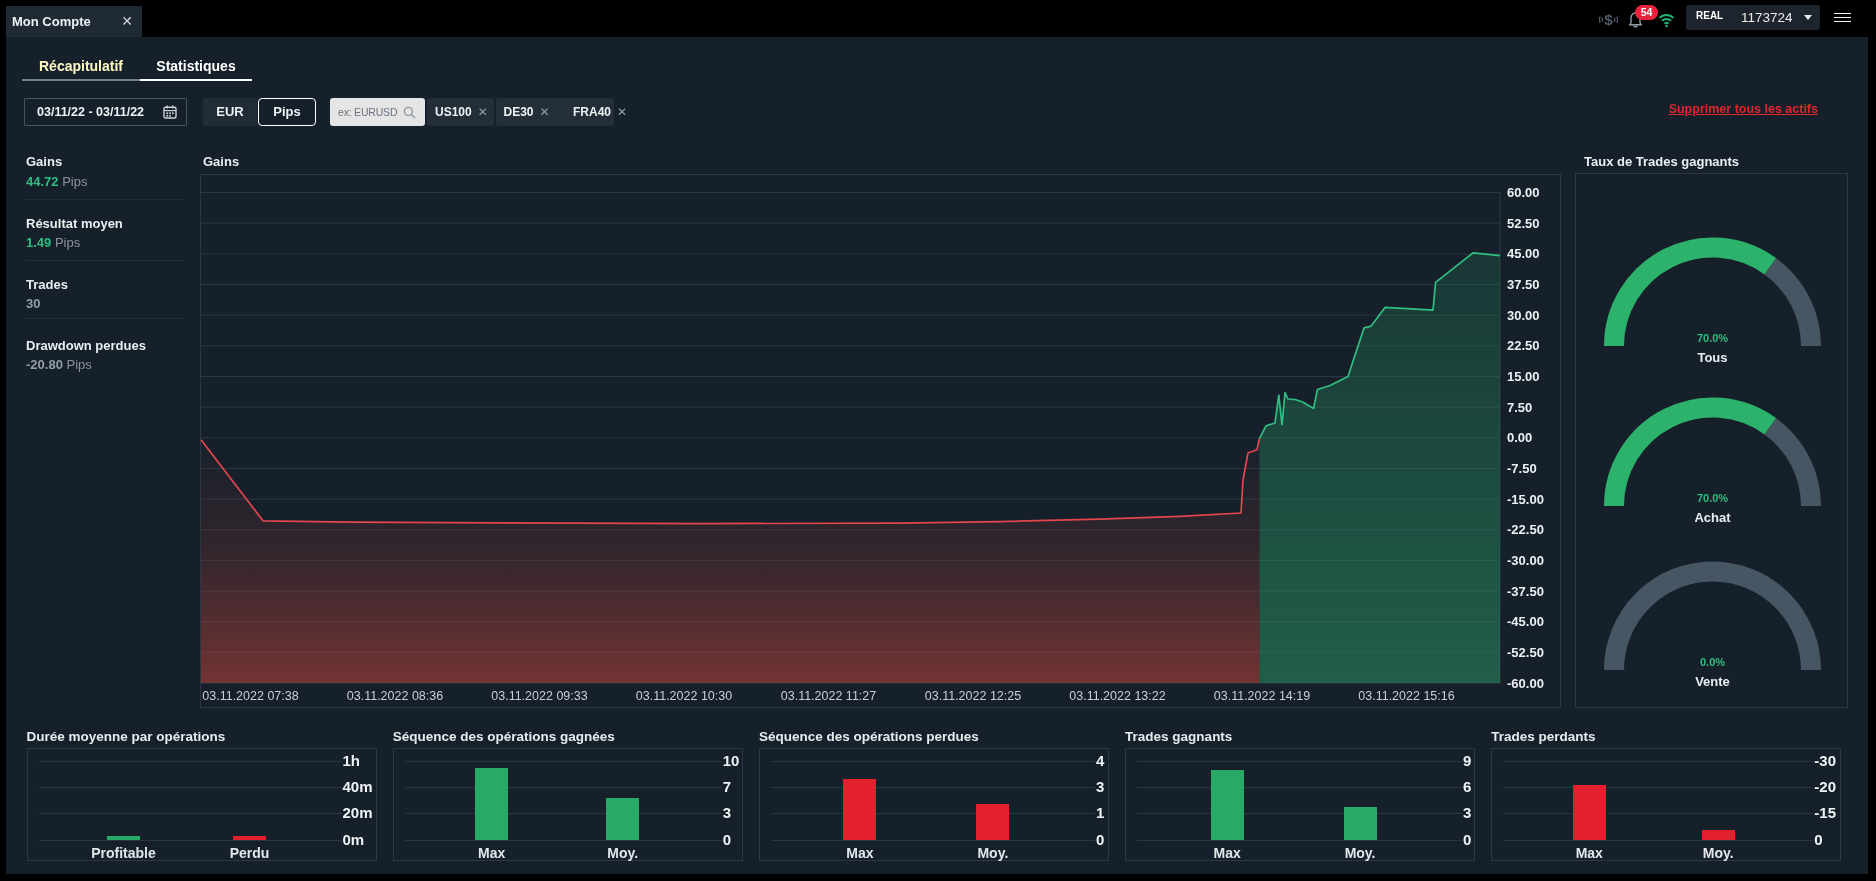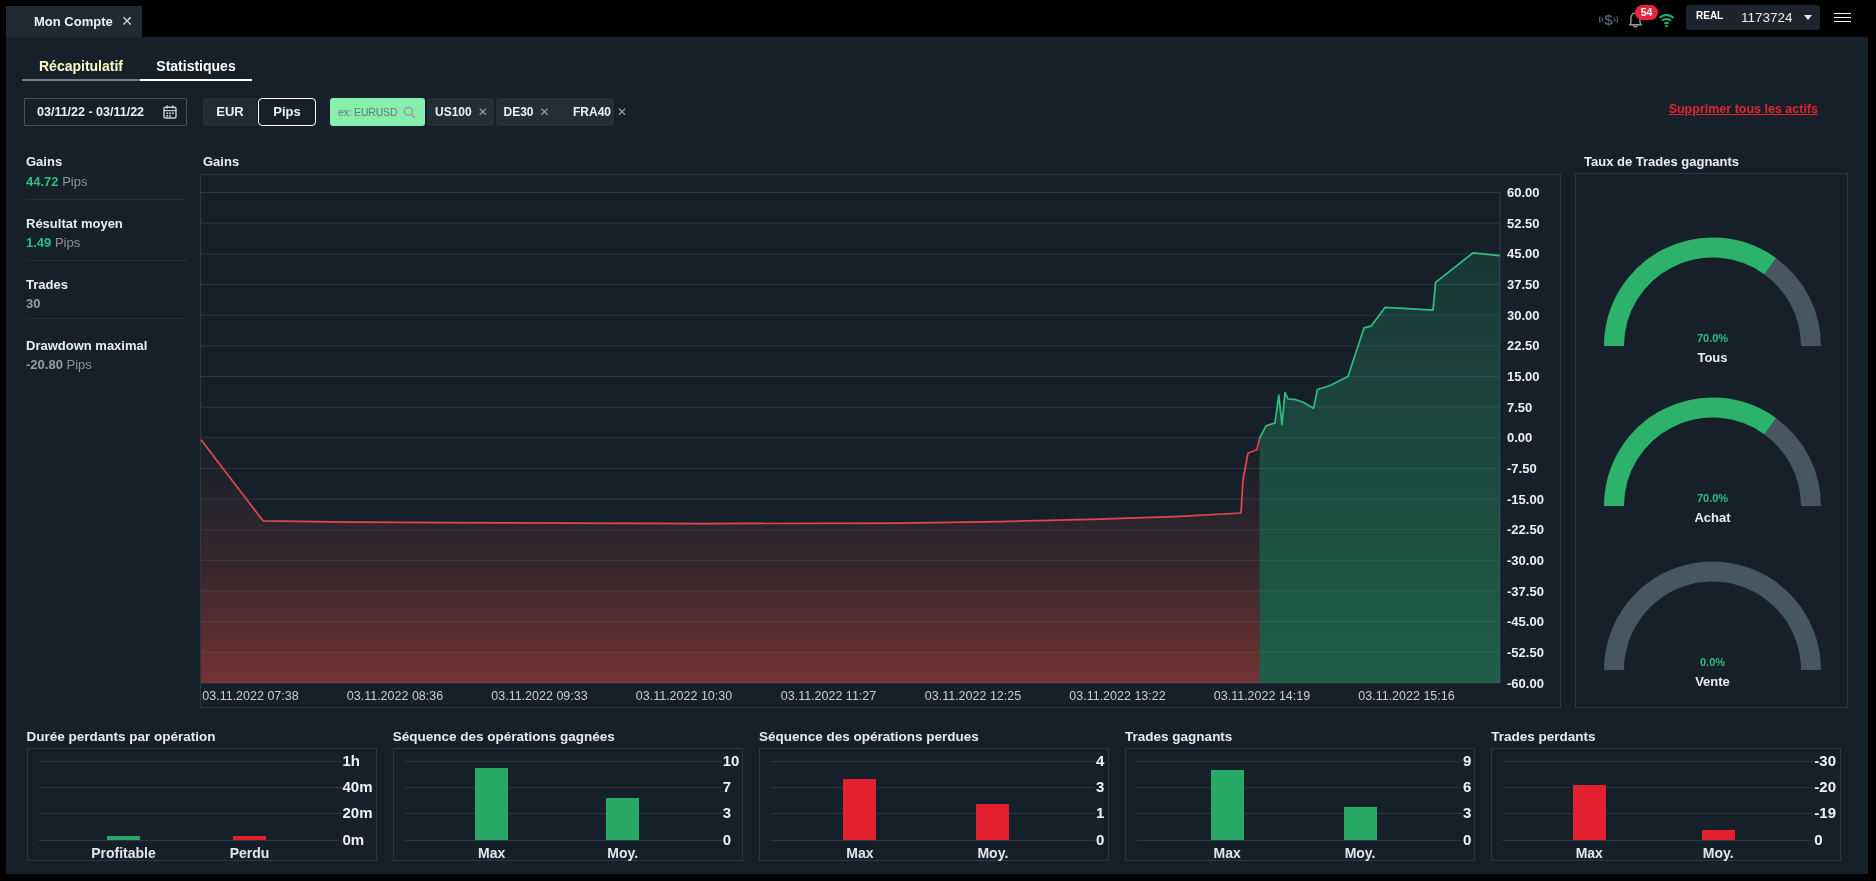--- a/index.html
+++ b/index.html
@@ -1,18 +1,18 @@
 <!DOCTYPE html>
 <html><head><meta charset="utf-8"><style>
 * { margin:0; padding:0; box-sizing:border-box; }
 body { width:1876px; height:881px; background:#000; font-family:"Liberation Sans", sans-serif; position:relative; overflow:hidden; }
 .abs { position:absolute; }
 #content { position:absolute; left:6px; top:37px; width:1862px; height:837px; background:#16202a; }
 #tab { position:absolute; left:6px; top:6px; width:136px; height:31px; background:#1f2a35; color:#eef2f5; font-size:13px; font-weight:bold; line-height:31px; }
-#tab span.t { margin-left:28px; }
+#tab span.t { margin-left:6px; }
 #tab span.x { position:absolute; right:9px; top:0; color:#ccd3d9; font-weight:normal; font-size:14px; }
 .subtab { position:absolute; top:53px; height:28px; line-height:26px; text-align:center; font-size:14px; font-weight:bold; }
 #realbox { position:absolute; left:1686px; top:5px; width:134px; height:25px; background:#1d242e; border-radius:3px; color:#fff; }
 .fitem { position:absolute; top:98px; height:28px; font-size:13px; color:#eef2f5; }
 .tag { background:#242e38; border-radius:3px; font-weight:bold; line-height:28px; font-size:12px; white-space:nowrap; }
 .tag .x { color:#97a1ab; font-weight:normal; margin-left:6px; font-size:12px; }
 .slabel { position:absolute; left:26px; font-size:13px; font-weight:bold; color:#eaeef1; }
 .sval { position:absolute; left:26px; font-size:13px; color:#8b949e; }
 .sep { position:absolute; left:26px; width:159px; height:1px; background:#232e3a; }
 .green { color:#2fbe7f; font-weight:bold;text-align:right; }
@@ -65,40 +65,40 @@
       <line x1="9.8" y1="0.6" x2="9.8" y2="3.6" stroke="#cbd2d8" stroke-width="1.4"></line>
       <line x1="1" y1="5.6" x2="13" y2="5.6" stroke="#cbd2d8" stroke-width="1.2"></line>
       <rect x="3.4" y="7.4" width="1.7" height="1.7" fill="#cbd2d8"></rect>
       <rect x="6.2" y="7.4" width="1.7" height="1.7" fill="#cbd2d8"></rect>
       <rect x="9" y="7.4" width="1.7" height="1.7" fill="#cbd2d8"></rect>
       <rect x="3.4" y="10" width="1.7" height="1.7" fill="#cbd2d8"></rect>
       <rect x="6.2" y="10" width="1.7" height="1.7" fill="#cbd2d8"></rect>
     </svg></div>
 <div class="fitem" style="left:203px;width:54px;background:#222c36;border-radius:3px 0 0 3px;font-weight:bold;text-align:center;line-height:28px">EUR</div>
 <div class="fitem" style="left:258px;width:58px;border:1.5px solid #fff;border-radius:4px;font-weight:bold;text-align:center;line-height:25px">Pips</div>
-<div class="fitem" style="left:330px;width:95px;background:#86efac;border-radius:3px;color:#6a7580;font-size:12.5px;line-height:28px;padding-left:8px;font-size:10.5px;letter-spacing:-0.2px">ex: EURUSD
+<div class="fitem" style="left:330px;width:95px;background:#e5e5e5;border-radius:3px;color:#6a7580;font-size:12.5px;line-height:28px;padding-left:8px;font-size:10.5px;letter-spacing:-0.2px">ex: EURUSD
 <svg style="position:absolute;right:9px;top:7.5px" width="13" height="13" viewBox="0 0 13 13">
       <circle cx="5.4" cy="5.4" r="4" fill="none" stroke="#8d98a2" stroke-width="1.4"></circle>
       <line x1="8.4" y1="8.4" x2="12" y2="12" stroke="#8d98a2" stroke-width="1.4"></line>
     </svg></div>
 <div class="fitem tag" style="left:427px;width:66.5px;padding-left:8px">US100<span class="x">✕</span></div>
 <div class="fitem tag" style="left:495.5px;width:73px;padding-left:8px">DE30<span class="x">✕</span></div>
 <div class="fitem tag" style="left:565px;width:49px;padding-left:8px">FRA40<span class="x">✕</span></div>
 <div class="abs" style="right:58px;top:102px;font-size:12.5px;font-weight:bold;color:#df262e;text-decoration:underline">Supprimer tous les actifs</div>
 
 <div class="slabel" style="top:154px">Gains</div>
 <div class="sval" style="top:174px"><span class="green">44.72</span> Pips</div>
 <div class="sep" style="top:199px"></div>
 <div class="slabel" style="top:216px">Résultat moyen</div>
 <div class="sval" style="top:235px"><span class="green">1.49</span> Pips</div>
 <div class="sep" style="top:260px"></div>
 <div class="slabel" style="top:277px">Trades</div>
 <div class="sval" style="top:296px"><span class="grayb">30</span></div>
 <div class="sep" style="top:318px"></div>
-<div class="slabel" style="top:338px">Drawdown maximal</div>
+<div class="slabel" style="top:338px">Drawdown perdues</div>
 <div class="sval" style="top:357px"><span class="grayb">-20.80</span> Pips</div>
 
 <div class="slabel" style="left:203px;top:154px">Gains</div>
 <div class="panel" style="left:200px;top:174px;width:1361px;height:534px"></div>
 <svg style="position:absolute;left:200px;top:174px" width="1361" height="534" viewBox="0 0 1361 534" font-family="Liberation Sans, sans-serif">
 <defs>
 <linearGradient id="rg" gradientUnits="userSpaceOnUse" x1="0" y1="263.8" x2="0" y2="509">
 <stop offset="0" stop-color="rgba(205,70,60,0.0)"></stop>
         <stop offset="0.5" stop-color="rgba(205,70,60,0.17)"></stop>
         <stop offset="1" stop-color="rgba(205,70,60,0.51)"></stop>
@@ -167,21 +167,21 @@
 <text x="137.5" y="189" font-size="13" font-weight="bold" fill="#e9edf0" text-anchor="middle">Tous</text>
 <path d="M39.0 333 A98.5 98.5 0 0 1 195.4 253.31" fill="none" stroke="#2db26b" stroke-width="20"></path>
 <path d="M195.4 253.31 A98.5 98.5 0 0 1 236.0 333" fill="none" stroke="#465663" stroke-width="20"></path>
 <text x="137.5" y="329" font-size="11" font-weight="bold" fill="#2fbe7f" text-anchor="middle">70.0%</text>
 <text x="137.5" y="349" font-size="13" font-weight="bold" fill="#e9edf0" text-anchor="middle">Achat</text>
 <path d="M39.0 497 A98.5 98.5 0 0 1 236.0 497" fill="none" stroke="#465663" stroke-width="20"></path>
 <text x="137.5" y="493" font-size="11" font-weight="bold" fill="#2fbe7f" text-anchor="middle">0.0%</text>
 <text x="137.5" y="513" font-size="13" font-weight="bold" fill="#e9edf0" text-anchor="middle">Vente</text>
 </svg>
 
-<div class="btitle" style="left:26.5px">Durée perdants par opération</div>
+<div class="btitle" style="left:26.5px">Durée moyenne par opérations</div>
 <div class="bbox" style="left:26.5px">
     <div class="bgrid" style="top:11.7px;width:303px"></div>
     <div class="bgrid" style="top:38.0px;width:303px"></div>
     <div class="bgrid" style="top:64.3px;width:303px"></div>
     <div class="bgrid" style="top:90.6px;width:303px"></div>
     <div class="btick" style="top:2.6999999999999993px;left:315px">1h</div>
     <div class="btick" style="top:29.0px;left:315px">40m</div>
     <div class="btick" style="top:55.3px;left:315px">20m</div>
     <div class="btick" style="top:81.6px;left:315px">0m</div>
     <div style="position:absolute;left:79.5px;top:87.4px;width:33px;height:3.2px;background:#28aa66"></div>
@@ -235,18 +235,18 @@
     <div class="blab" style="left:174px">Moy.</div>
   </div>
 <div class="btitle" style="left:1491.3px">Trades perdants</div>
 <div class="bbox" style="left:1491.3px">
     <div class="bgrid" style="top:11.7px;width:310px"></div>
     <div class="bgrid" style="top:38.0px;width:310px"></div>
     <div class="bgrid" style="top:64.3px;width:310px"></div>
     <div class="bgrid" style="top:90.6px;width:310px"></div>
     <div class="btick" style="top:2.6999999999999993px;left:322px">-30</div>
     <div class="btick" style="top:29.0px;left:322px">-20</div>
-    <div class="btick" style="top:55.3px;left:322px">-19</div>
+    <div class="btick" style="top:55.3px;left:322px">-15</div>
     <div class="btick" style="top:81.6px;left:322px">0</div>
     <div style="position:absolute;left:80.5px;top:36.3px;width:33px;height:54.3px;background:#e3212e"></div>
     <div class="blab" style="left:37px">Max</div>
     <div style="position:absolute;left:209.5px;top:81.1px;width:33px;height:9.5px;background:#e3212e"></div>
     <div class="blab" style="left:166px">Moy.</div>
   </div>
 </body></html>

